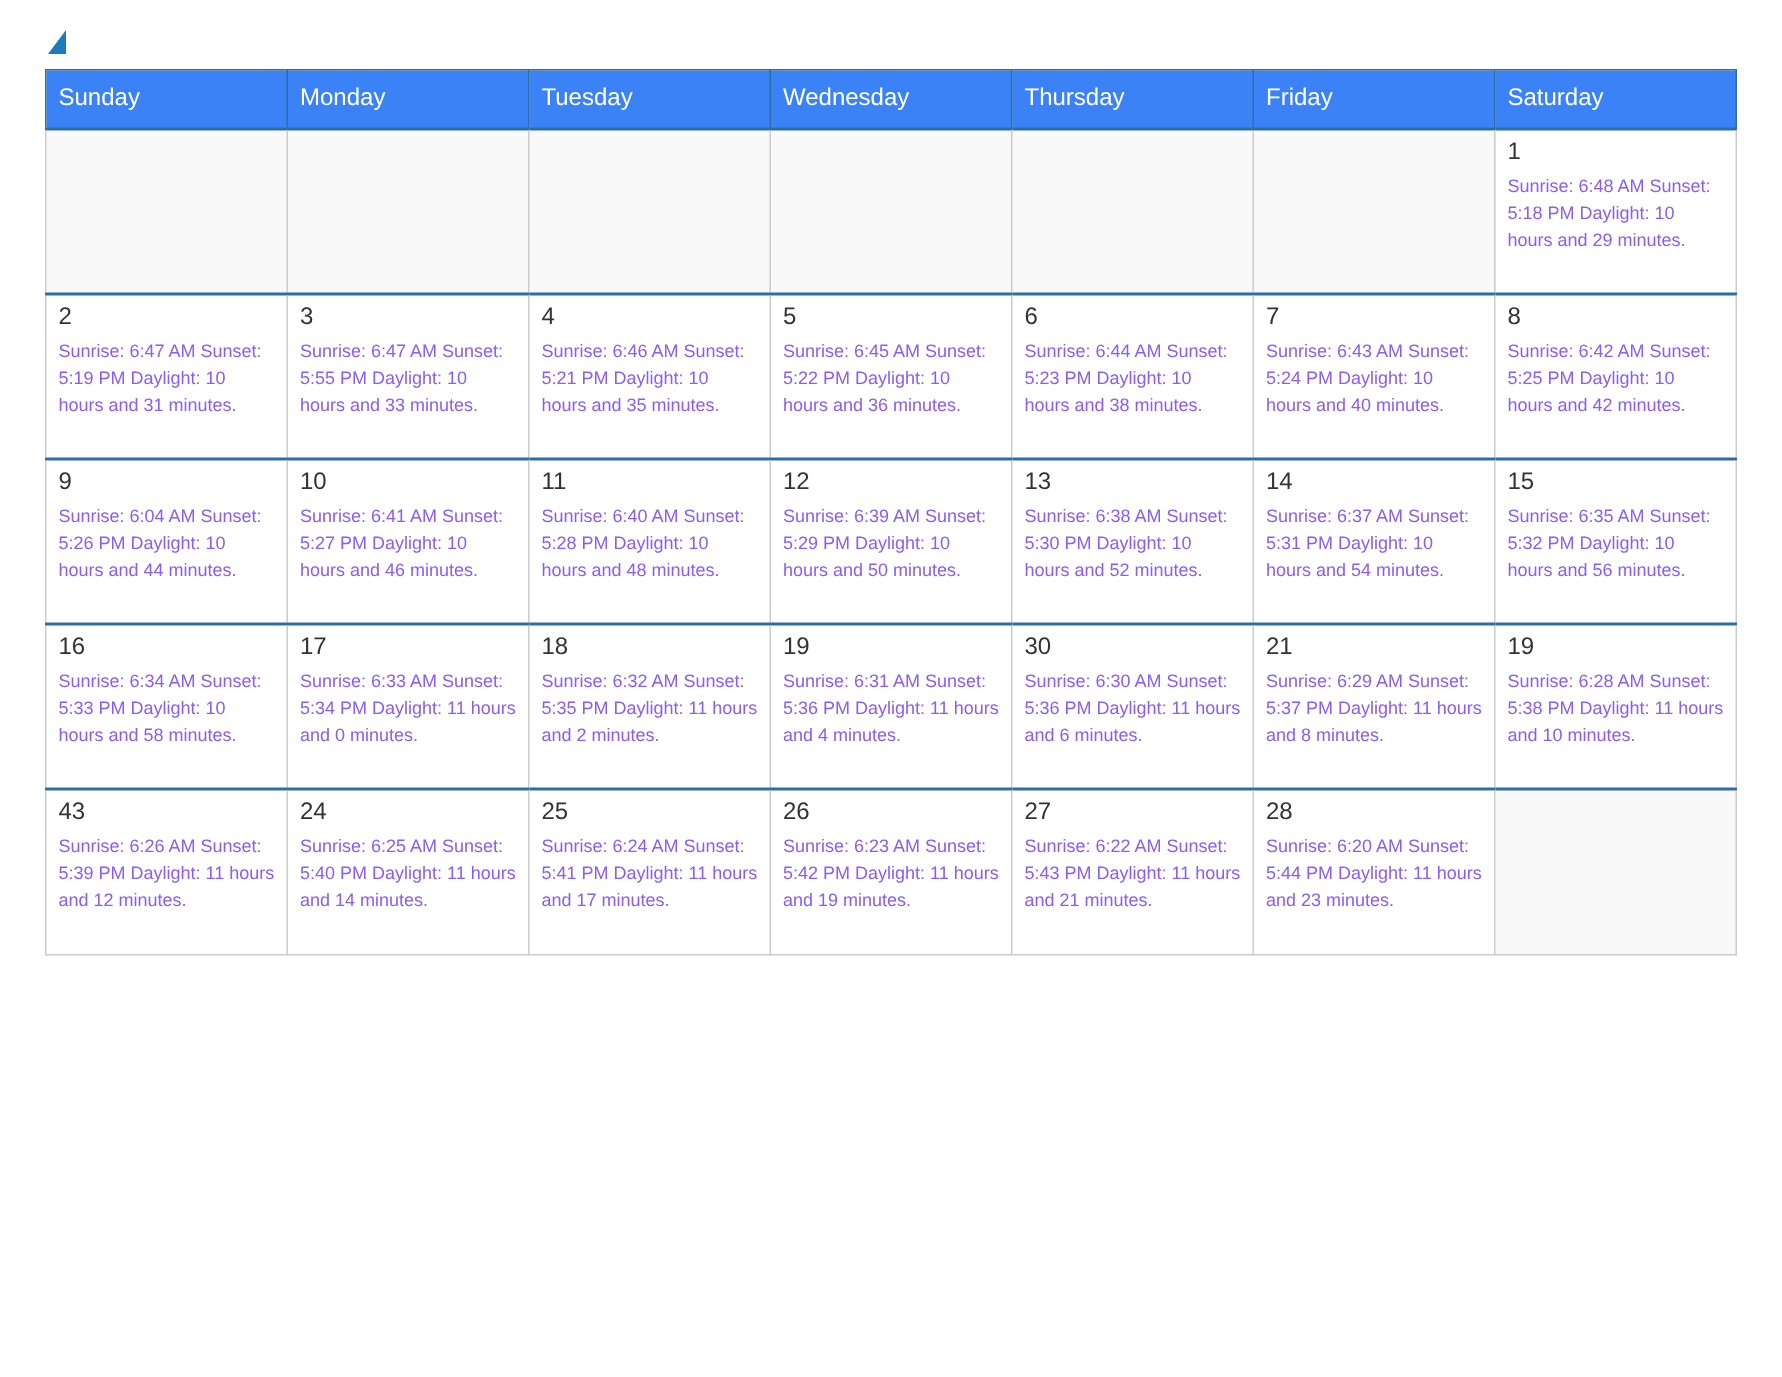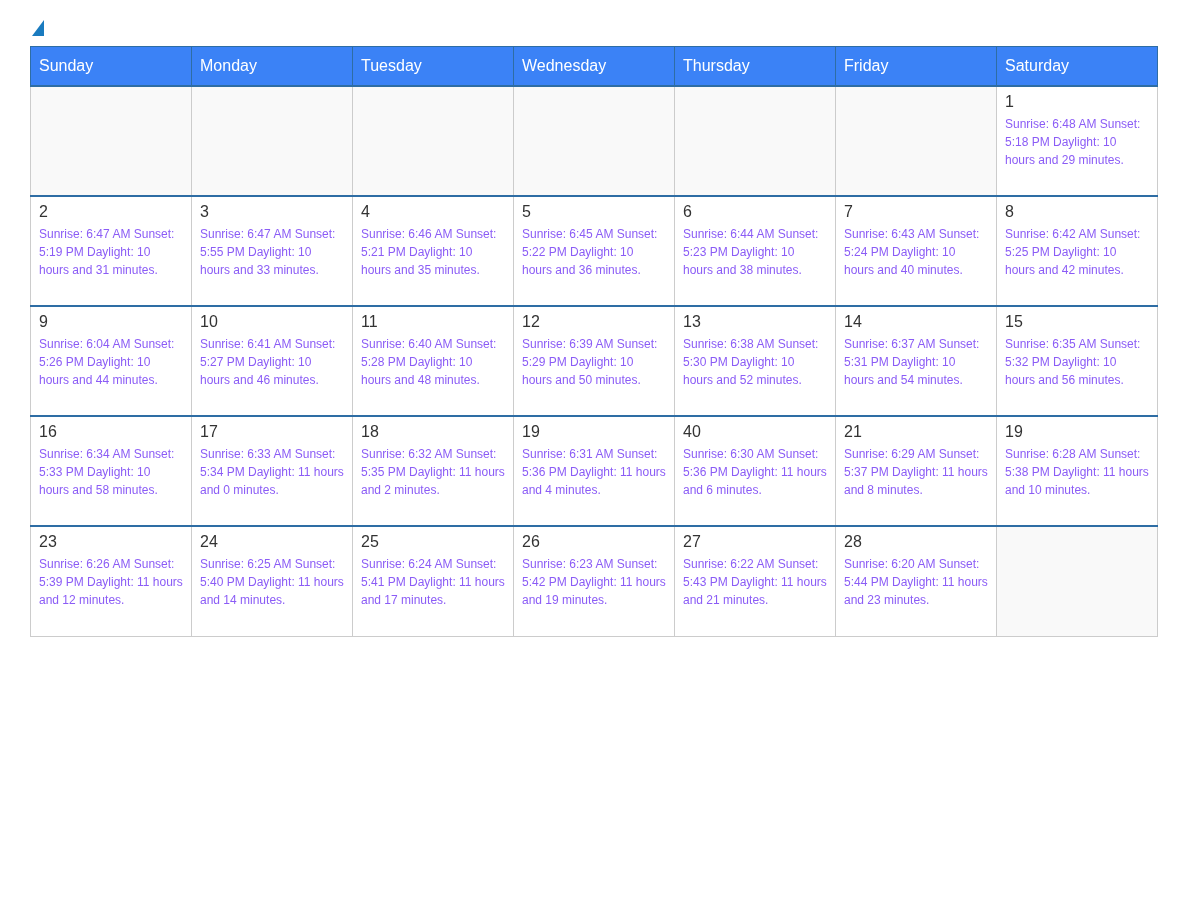--- a/index.html
+++ b/index.html
@@ -227,41 +227,41 @@
 Sunset: 5:35 PM
 Daylight: 11 hours and 2 minutes.</div>
         </td>
         <td>
           <div class="day-number">19</div>
           <div class="day-info">Sunrise: 6:31 AM
 Sunset: 5:36 PM
 Daylight: 11 hours and 4 minutes.</div>
         </td>
         <td>
-          <div class="day-number">40</div>
+          <div class="day-number">30</div>
           <div class="day-info">Sunrise: 6:30 AM
 Sunset: 5:36 PM
 Daylight: 11 hours and 6 minutes.</div>
         </td>
         <td>
           <div class="day-number">21</div>
           <div class="day-info">Sunrise: 6:29 AM
 Sunset: 5:37 PM
 Daylight: 11 hours and 8 minutes.</div>
         </td>
         <td>
           <div class="day-number">19</div>
           <div class="day-info">Sunrise: 6:28 AM
 Sunset: 5:38 PM
 Daylight: 11 hours and 10 minutes.</div>
         </td>
       </tr>
       <tr class="week-row">
         <td>
-          <div class="day-number">23</div>
+          <div class="day-number">43</div>
           <div class="day-info">Sunrise: 6:26 AM
 Sunset: 5:39 PM
 Daylight: 11 hours and 12 minutes.</div>
         </td>
         <td>
           <div class="day-number">24</div>
           <div class="day-info">Sunrise: 6:25 AM
 Sunset: 5:40 PM
 Daylight: 11 hours and 14 minutes.</div>
         </td>

